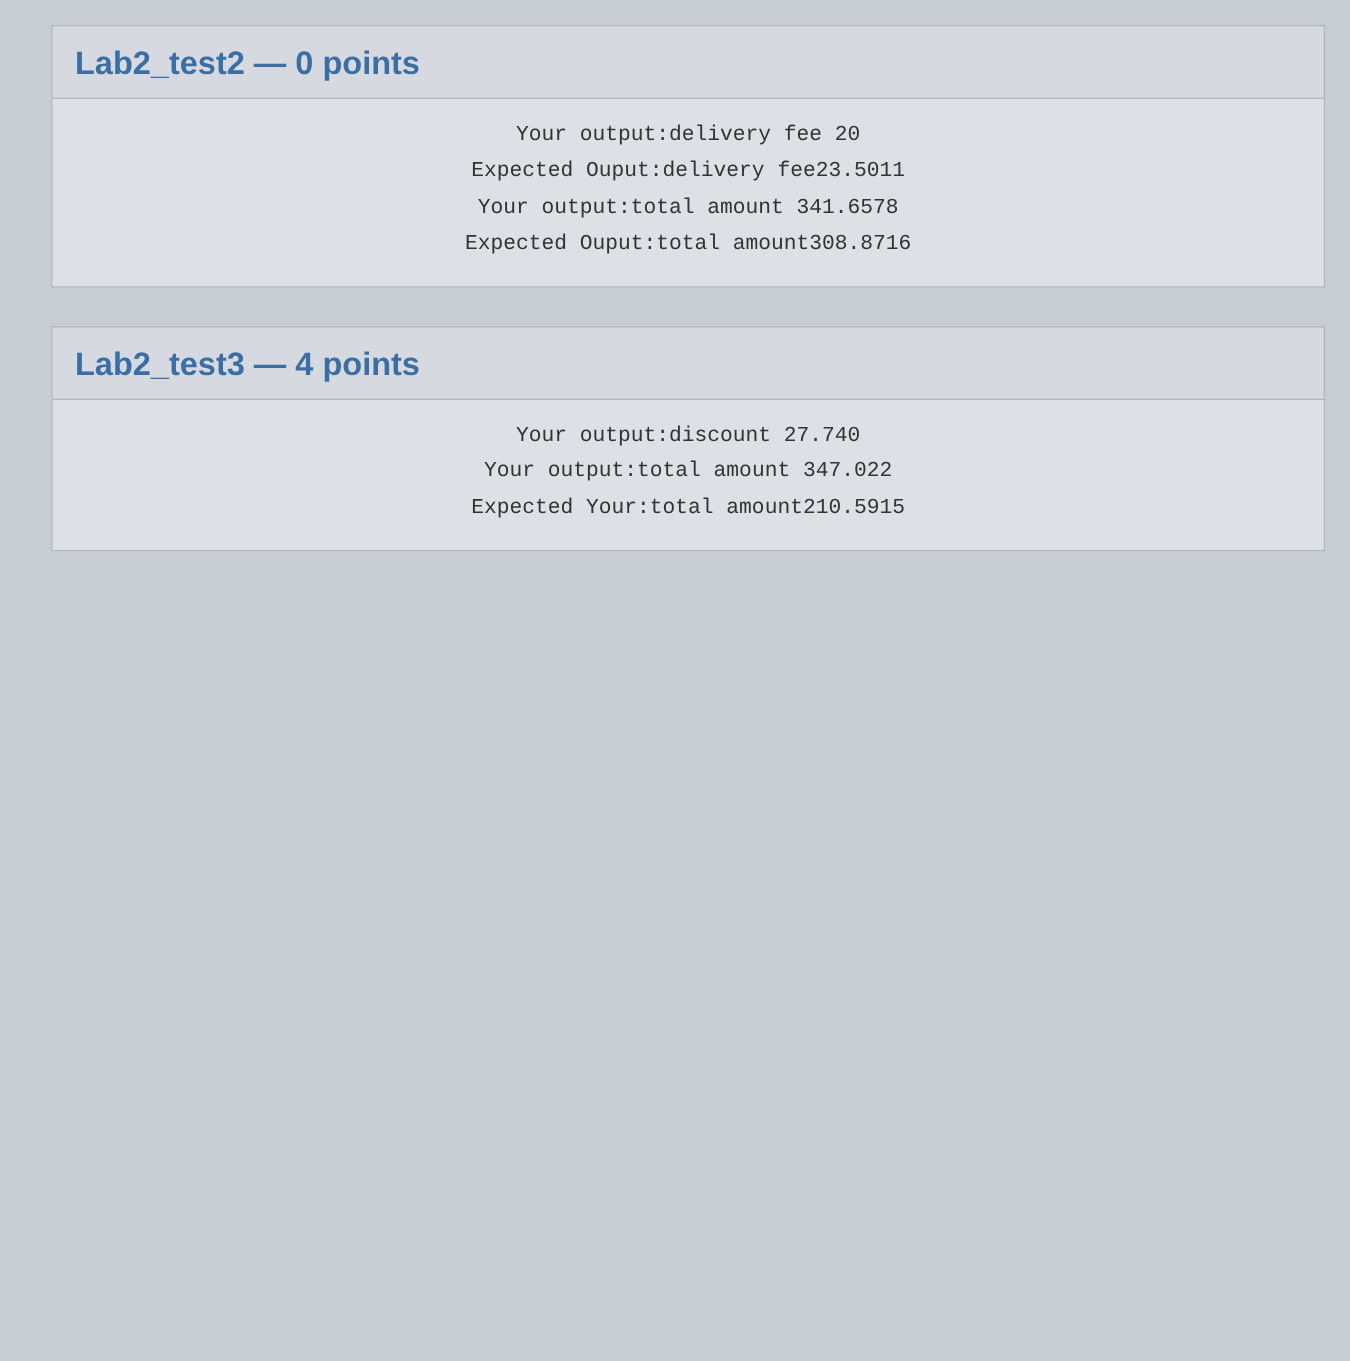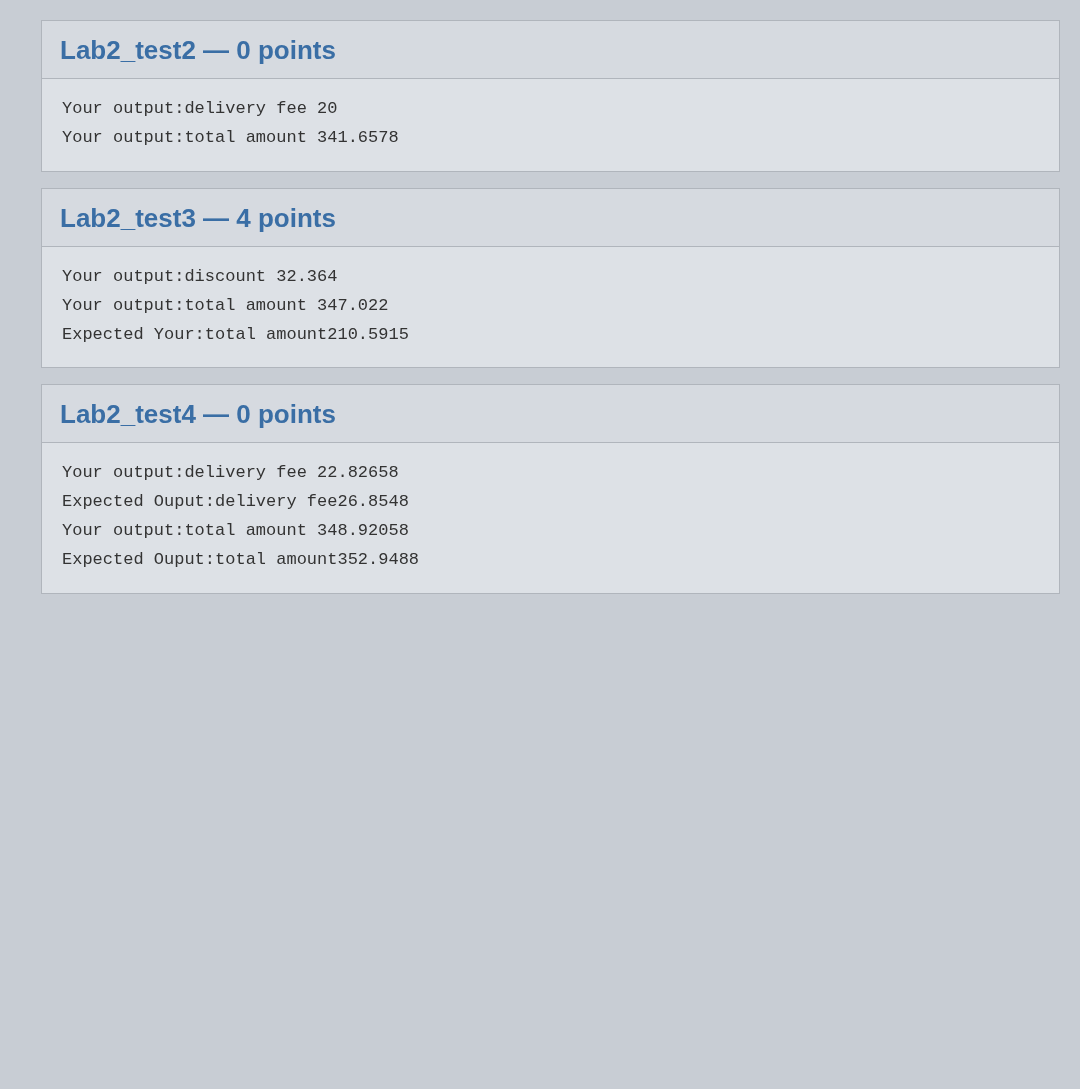--- a/index.html
+++ b/index.html
@@ -16,21 +16,21 @@
       padding: 10px 0;
     }
 
     .page-container {
       width: 1080px;
       background-color: #c8cdd4;
       padding: 10px 20px;
     }
 
     .test-section {
-      margin-bottom: 4px;
+      margin-bottom: 19px;
       padding-left: 21px;
     }
 
     .test-header {
       background-color: #d6dae0;
       padding: 14px 18px 12px 18px;
       border-top: 1px solid #b0b5bc;
       border-left: 1px solid #b0b5bc;
       border-right: 1px solid #b0b5bc;
     }
@@ -47,50 +47,44 @@
       border: 1px solid #b0b5bc;
       padding: 16px 20px 18px 20px;
     }
 
     .output-line {
       font-family: 'Courier New', Courier, monospace;
       font-size: 17px;
       color: #333;
       line-height: 1.7;
       white-space: pre;
+      text-align: center;
     }
 
     .divider {
       height: 12px;
       background-color: #c8cdd4;
     }
   </style>
 </head>
 <body>
 
 <div class="page-container">
 <div class="test-section">
       <div class="test-header"><span class="test-title">Lab2_test2 — 0 points</span></div>
       <div class="test-body">
         <div class="output-line">Your output:delivery fee 20</div>
+        <div class="output-line">Expected Ouput:delivery fee23.5011</div>
         <div class="output-line">Your output:total amount 341.6578</div>
+        <div class="output-line">Expected Ouput:total amount308.8716</div>
       </div>
     </div>
     <div class="divider"></div>
     <div class="test-section">
       <div class="test-header"><span class="test-title">Lab2_test3 — 4 points</span></div>
       <div class="test-body">
-        <div class="output-line">Your output:discount 32.364</div>
+        <div class="output-line">Your output:discount 27.740</div>
         <div class="output-line">Your output:total amount 347.022</div>
         <div class="output-line">Expected Your:total amount210.5915</div>
       </div>
     </div>
     <div class="divider"></div>
-    <div class="test-section">
-      <div class="test-header"><span class="test-title">Lab2_test4 — 0 points</span></div>
-      <div class="test-body">
-        <div class="output-line">Your output:delivery fee 22.82658</div>
-        <div class="output-line">Expected Ouput:delivery fee26.8548</div>
-        <div class="output-line">Your output:total amount 348.92058</div>
-        <div class="output-line">Expected Ouput:total amount352.9488</div>
-      </div>
-    </div>
   </div>
 
 </body></html>

